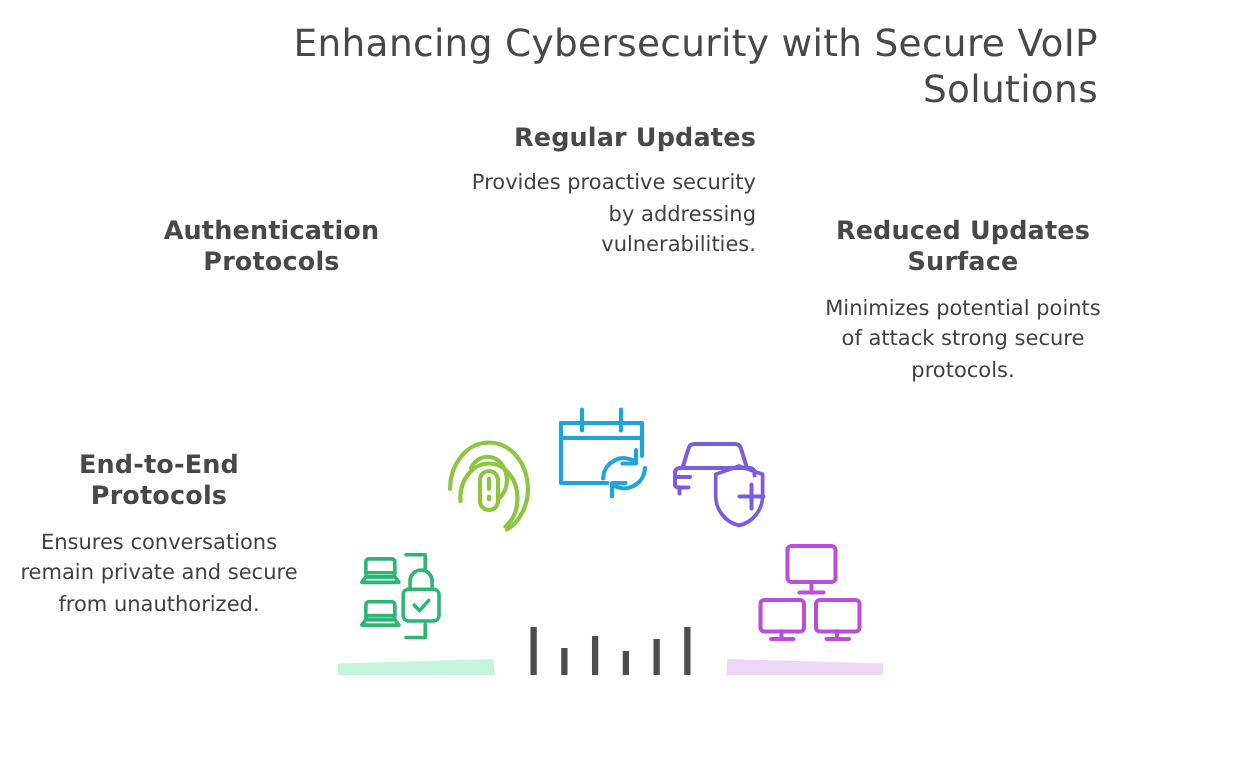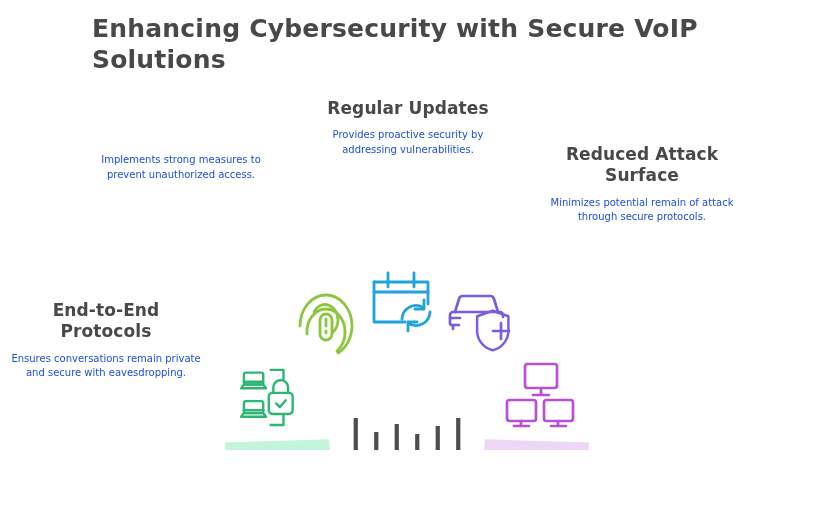--- a/index.html
+++ b/index.html
@@ -16,24 +16,24 @@
     font-family: "DejaVu Sans", sans-serif;
     color: #4a4a4a;
   }
 
   
   #title {
     position: absolute;
     left: 92px;
     top: 14px;
     width: 640px;
-    text-align: left;
+    text-align: right;
     font-family: "DejaVu Sans", sans-serif;
     font-size: 25px;
-    font-weight: bold;
+    font-weight: normal;
     line-height: 1.22;
     letter-spacing: 0.2px;
     color: #484848;
   }
 
   
   .label-block {
     position: absolute;
     text-align: center;
   }
@@ -41,30 +41,30 @@
     font-family: "DejaVu Sans", sans-serif;
     font-size: 17px;
     font-weight: bold;
     line-height: 1.26;
     color: #484848;
     letter-spacing: 0.1px;
   }
   .label-block .lb-desc {
     margin-top: 9px;
     font-family: "DejaVu Sans", sans-serif;
-    font-size: 10px;
+    font-size: 14px;
     font-weight: normal;
     line-height: 1.46;
-    color: #1d4ed8;
+    color: #404040;
   }
 
   
   #lb-e2e        { left: 8px;   top: 300px; width: 196px; }
   #lb-auth       { left: 82px;  top: 144px; width: 198px; }
-  #lb-updates    { left: 312px; top: 98px;  width: 192px; }
+  #lb-updates    { left: 312px; top: 82px;  width: 192px; text-align: right; }
   #lb-reduced    { left: 542px; top: 144px; width: 200px; }
   #lb-realtime   { left: 602px; top: 300px; width: 212px; }
 
   
   #fan {
     position: absolute;
     left: 205px;
     top: 240px;
     width: 404px;
     height: 210px;
@@ -76,35 +76,35 @@
 
   .wave-bar { fill: #4d4d4d; }
 </style>
 </head>
 <body>
 
 <div id="title">Enhancing Cybersecurity with Secure VoIP Solutions</div>
 
 <div class="label-block" id="lb-e2e">
   <div class="lb-title">End-to-End Protocols</div>
-  <div class="lb-desc">Ensures conversations remain private and secure with eavesdropping.</div>
+  <div class="lb-desc">Ensures conversations remain private and secure from unauthorized.</div>
 </div>
 
 <div class="label-block" id="lb-auth">
-  <div class="lb-desc">Implements strong measures to prevent unauthorized access.</div>
+  <div class="lb-title">Authentication Protocols</div>
 </div>
 
 <div class="label-block" id="lb-updates">
   <div class="lb-title">Regular Updates</div>
   <div class="lb-desc">Provides proactive security by addressing vulnerabilities.</div>
 </div>
 
 <div class="label-block" id="lb-reduced">
-  <div class="lb-title">Reduced Attack Surface</div>
-  <div class="lb-desc">Minimizes potential remain of attack through secure protocols.</div>
+  <div class="lb-title">Reduced Updates Surface</div>
+  <div class="lb-desc">Minimizes potential points of attack strong secure protocols.</div>
 </div>
 
 <div class="label-block" id="lb-realtime">
 </div>
 
 <div id="fan">
   <svg width="404" height="210" viewBox="0 0 404 210" xmlns="http://www.w3.org/2000/svg">
 
     <g>
       <path class="seg" id="seg-0" d="M 20.08 202.40 A 182 182 0 0 0 51.65 299.56 L 137.56 240.96 A 78 78 0 0 1 124.03 199.31 Z" fill="#c4f5dc"></path>

